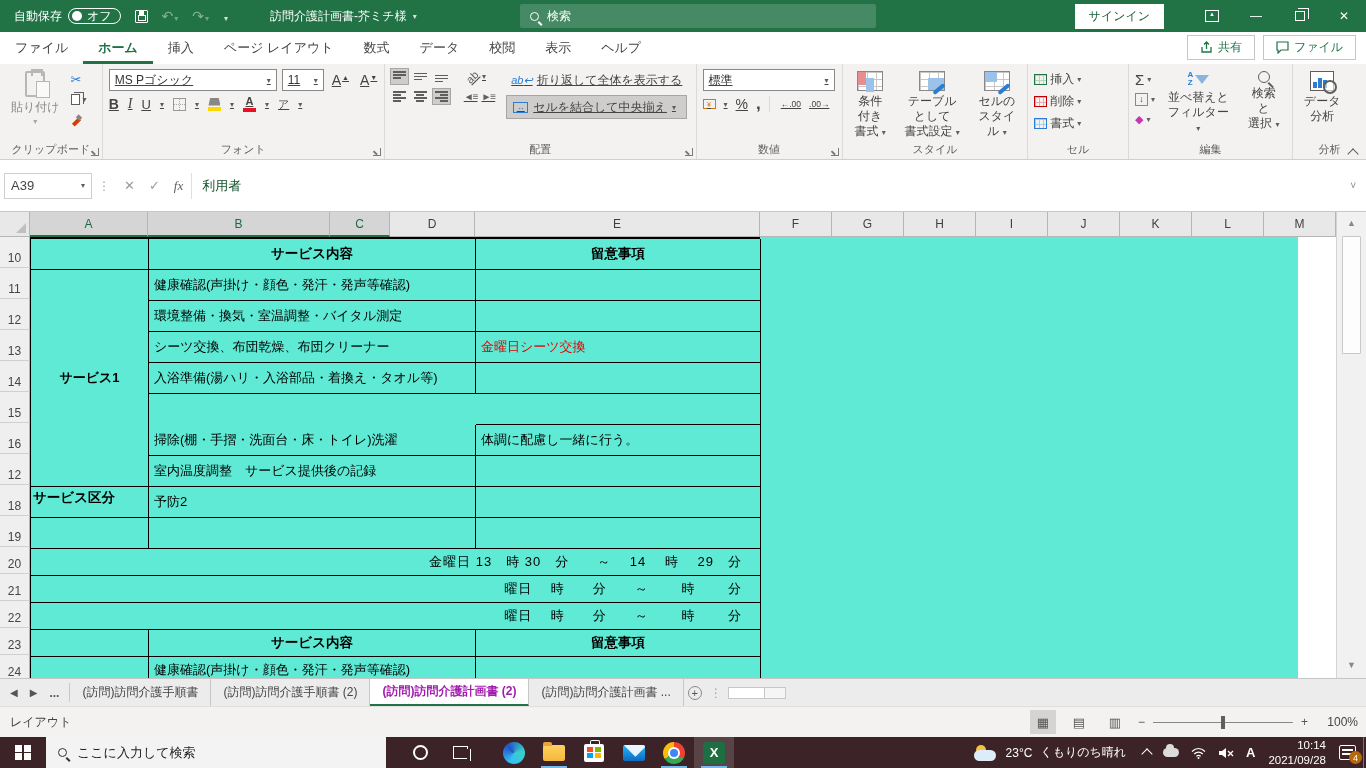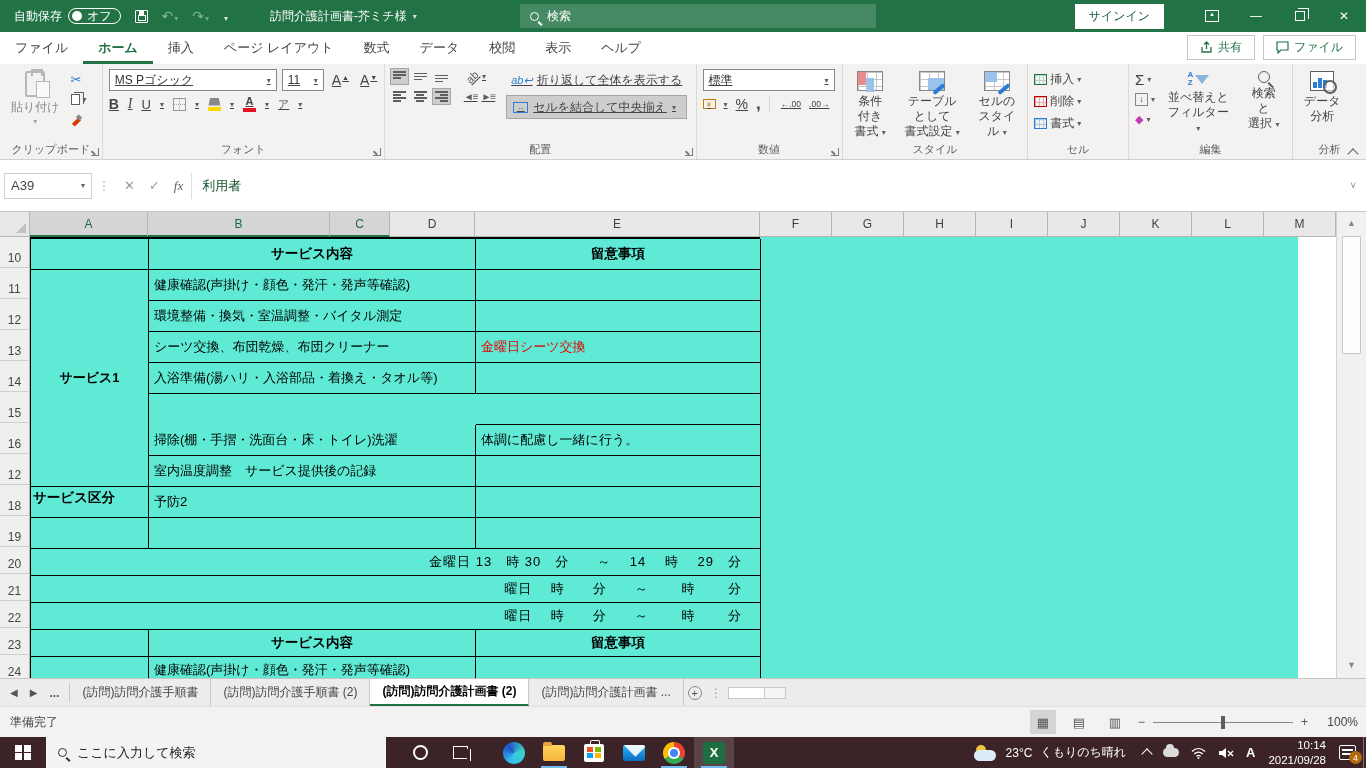--- a/index.html
+++ b/index.html
@@ -143,21 +143,21 @@
   .vscroll { position:absolute; right:0; top:0; width:30px; height:466px; background:#f1f1f1; border-left:1px solid #d4d4d4; }
   .vs-arrow { height:22px; display:flex; align-items:center; justify-content:center; color:#8a8886; font-size:9px; }
   .vs-thumb { margin:2px 5px; height:118px; background:#fdfdfd; border:1px solid #c8c8c8; border-radius:1px; }
   .vs-bottom { position:absolute; bottom:2px; left:0; right:0; }
 
   
   .tabstrip { position:absolute; top:678px; left:0; width:1366px; height:28px; background:#ececec; border-top:1px solid #c8c6c4; display:flex; align-items:stretch; font-size:12px; color:#444; }
   .ts-nav { display:flex; align-items:center; gap:12px; padding:0 10px; color:#555; font-size:10px; }
   .ts-sep { width:1px; background:#c8c8c8; margin:4px 0; }
   .stab { display:flex; align-items:center; padding:0 12px; border-right:1px solid #c8c8c8; white-space:nowrap; }
-  .stab.active { background:#fff; color:#000000; font-weight:bold; border-bottom:2px solid #217346; }
+  .stab.active { background:#fff; color:#a21caf; font-weight:bold; border-bottom:2px solid #217346; }
   .addsheet { width:22px; display:flex; align-items:center; justify-content:center; }
   .addsheet b { width:14px; height:14px; border:1px solid #8a8886; border-radius:50%; display:flex; align-items:center; justify-content:center; font-size:11px; color:#555; font-weight:normal; }
   .hs-track { width:58px; height:12px; align-self:center; background:#f5f5f5; border:1px solid #c8c8c8; display:flex; margin-left:6px; }
   .hs-thumb { width:36px; background:#fff; border-right:1px solid #c8c8c8; }
 
   
   .statusbar { position:absolute; top:706px; left:0; width:1366px; height:31px; background:#f3f2f1; border-top:1px solid #e1dfdd; display:flex; align-items:center; font-size:12px; color:#444; }
   .status-left { padding-left:10px; }
   .status-right { position:absolute; right:8px; display:flex; align-items:center; gap:10px; }
   .viewbtn { width:26px; height:24px; display:flex; align-items:center; justify-content:center; font-size:13px; color:#555; }
@@ -626,21 +626,21 @@
     <div class="addsheet">
         <b>+</b>
       </div>
     <span style="align-self:center;color:#a0a0a0;margin-left:4px">⋮</span>
     <div class="hs-track">
         <div class="hs-thumb"></div>
       </div>
   </div>
 
   <div class="statusbar">
-    <span class="status-left">準備完了</span>
+    <span class="status-left">レイアウト</span>
     <div class="status-right">
       <span class="viewbtn sel">▦</span>
       <span class="viewbtn">▤</span>
       <span class="viewbtn">▥</span>
       <div class="zoomslider">
         <span>−</span>
         <span class="ztrack">
             <span class="zthumb"></span>
           </span>
         <span>+</span>

